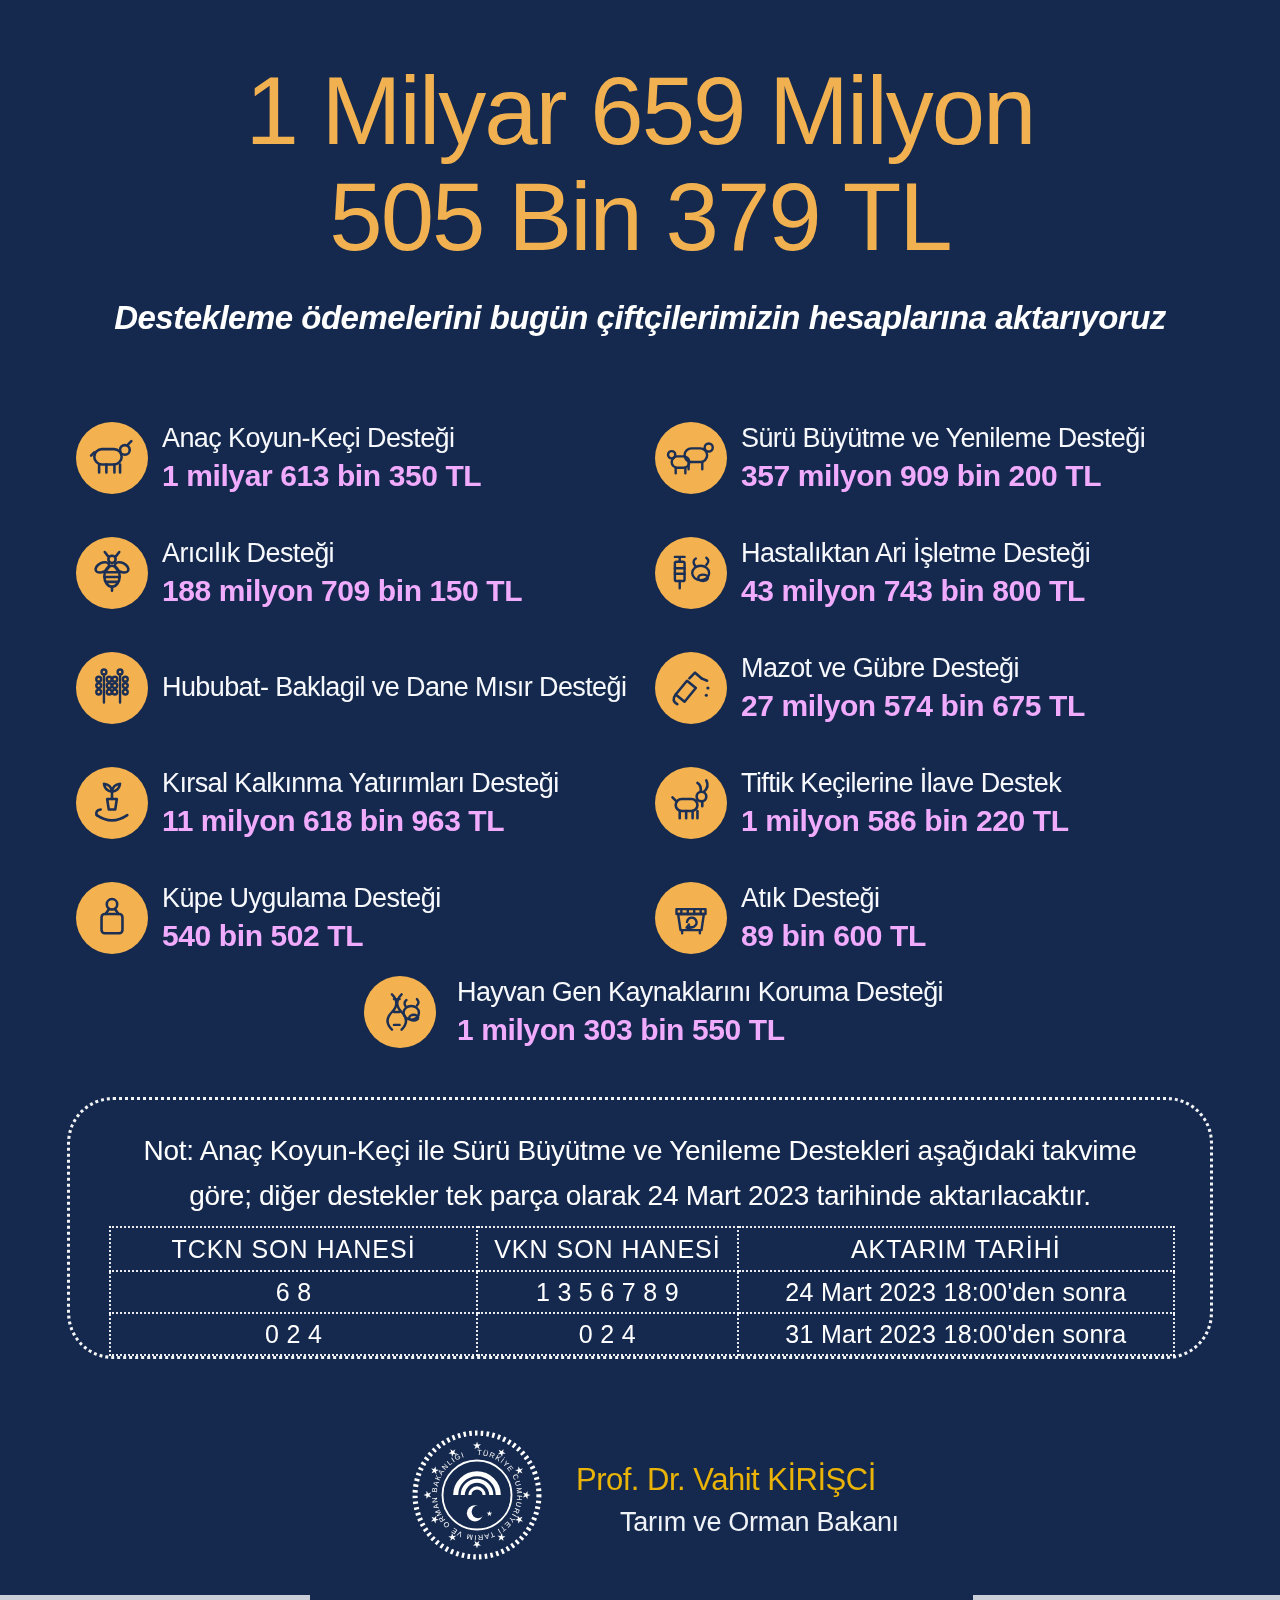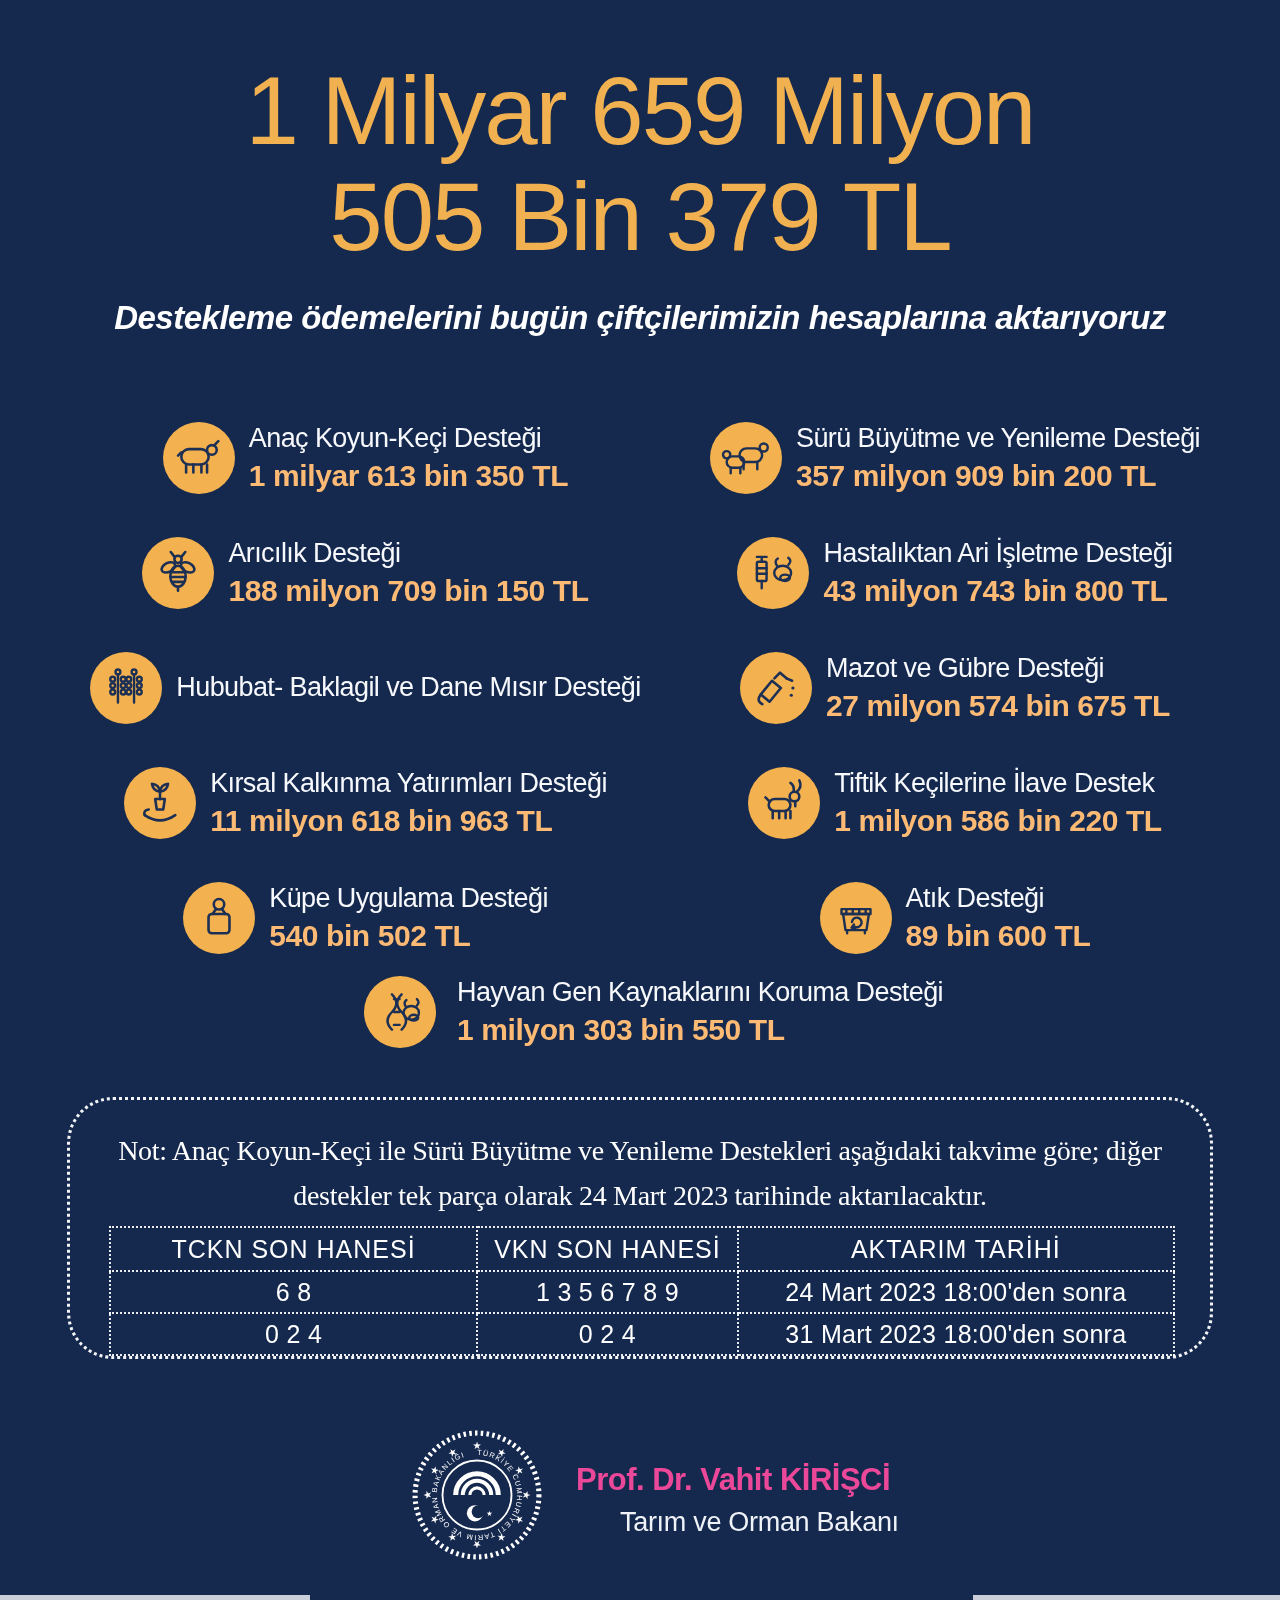--- a/index.html
+++ b/index.html
@@ -18,59 +18,59 @@
     position:absolute; top:299px; left:0; right:0;
     text-align:center; color:#FFFFFF;
     font-size:33px; font-style:italic; font-weight:600; letter-spacing:-0.5px;
   }
   
   .items {
     position:absolute; left:76px; top:400px;
     display:grid; grid-template-rows:repeat(5,115px);
     grid-template-columns:579px 600px; grid-auto-flow:column;
   }
-  .support { display:flex; align-items:center; gap:14px;justify-content:center; }
+  .support { display:flex; align-items:center; gap:14px; }
   .support-center { position:absolute; left:364px; top:976px; display:flex; align-items:flex-start; gap:21px; }
   .icon-circle {
     flex:0 0 auto; width:72px; height:72px; border-radius:50%;
     background:#F3B24F; display:flex; align-items:center; justify-content:center;
   }
   .icon-circle svg { width:58px; height:58px; }
   .support-label {
     color:#F7F9FC; font-size:27px; font-weight:400; letter-spacing:-0.6px;
     white-space:nowrap; line-height:1.2;
   }
   .support-amount {
-    color:#fdba74; font-size:30px; font-weight:700; letter-spacing:-0.4px;
+    color:#f0abfc; font-size:30px; font-weight:700; letter-spacing:-0.4px;
     white-space:nowrap; margin-top:5px;
   }
   
   .note-box {
     position:absolute; left:67px; top:1097px; width:1146px; height:262px;
     border:3px dotted rgba(255,255,255,0.95); border-radius:46px;
   }
   .note-text {
     margin:28px auto 0; width:1060px; text-align:center;
-    color:#FFFFFF; font-size:28px; line-height:1.62; letter-spacing:-0.3px;font-family:Liberation Serif, serif;
+    color:#FFFFFF; font-size:28px; line-height:1.62; letter-spacing:-0.3px;
   }
   .schedule {
     position:absolute; left:39px; top:126px; width:1066px;
     border-collapse:collapse; table-layout:fixed;
   }
   .schedule th, .schedule td {
     border:2px dotted rgba(255,255,255,0.9);
     color:#FFFFFF; font-weight:400; text-align:center;
     font-size:25px; height:42px; letter-spacing:0.3px;
   }
   .schedule th { height:44px; letter-spacing:1px; }
   .col-tckn { width:34.5%; } .col-vkn { width:24.5%; } .col-date { width:41%; }
   
   .footer-logo { position:absolute; left:410px; top:1428px; width:134px; height:134px; }
   .footer-text { position:absolute; left:576px; top:1462px; }
-  .minister-name { color:#ec4899; font-size:31px; font-weight:700; letter-spacing:-0.5px; }
+  .minister-name { color:#eab308; font-size:31px; font-weight:400; letter-spacing:-0.5px; }
   .minister-title { color:#EFF2F7; font-size:27px; font-weight:400; margin-top:9px; letter-spacing:-0.3px;margin-left:44px; }
   
   .edge-strip { position:absolute; bottom:0; height:5px; background:#C9CED8; }
   .edge-left { left:0; width:310px; }
   .edge-right { left:973px; width:307px; }
 </style>
 </head>
 <body>
 
 <div class="canvas">

